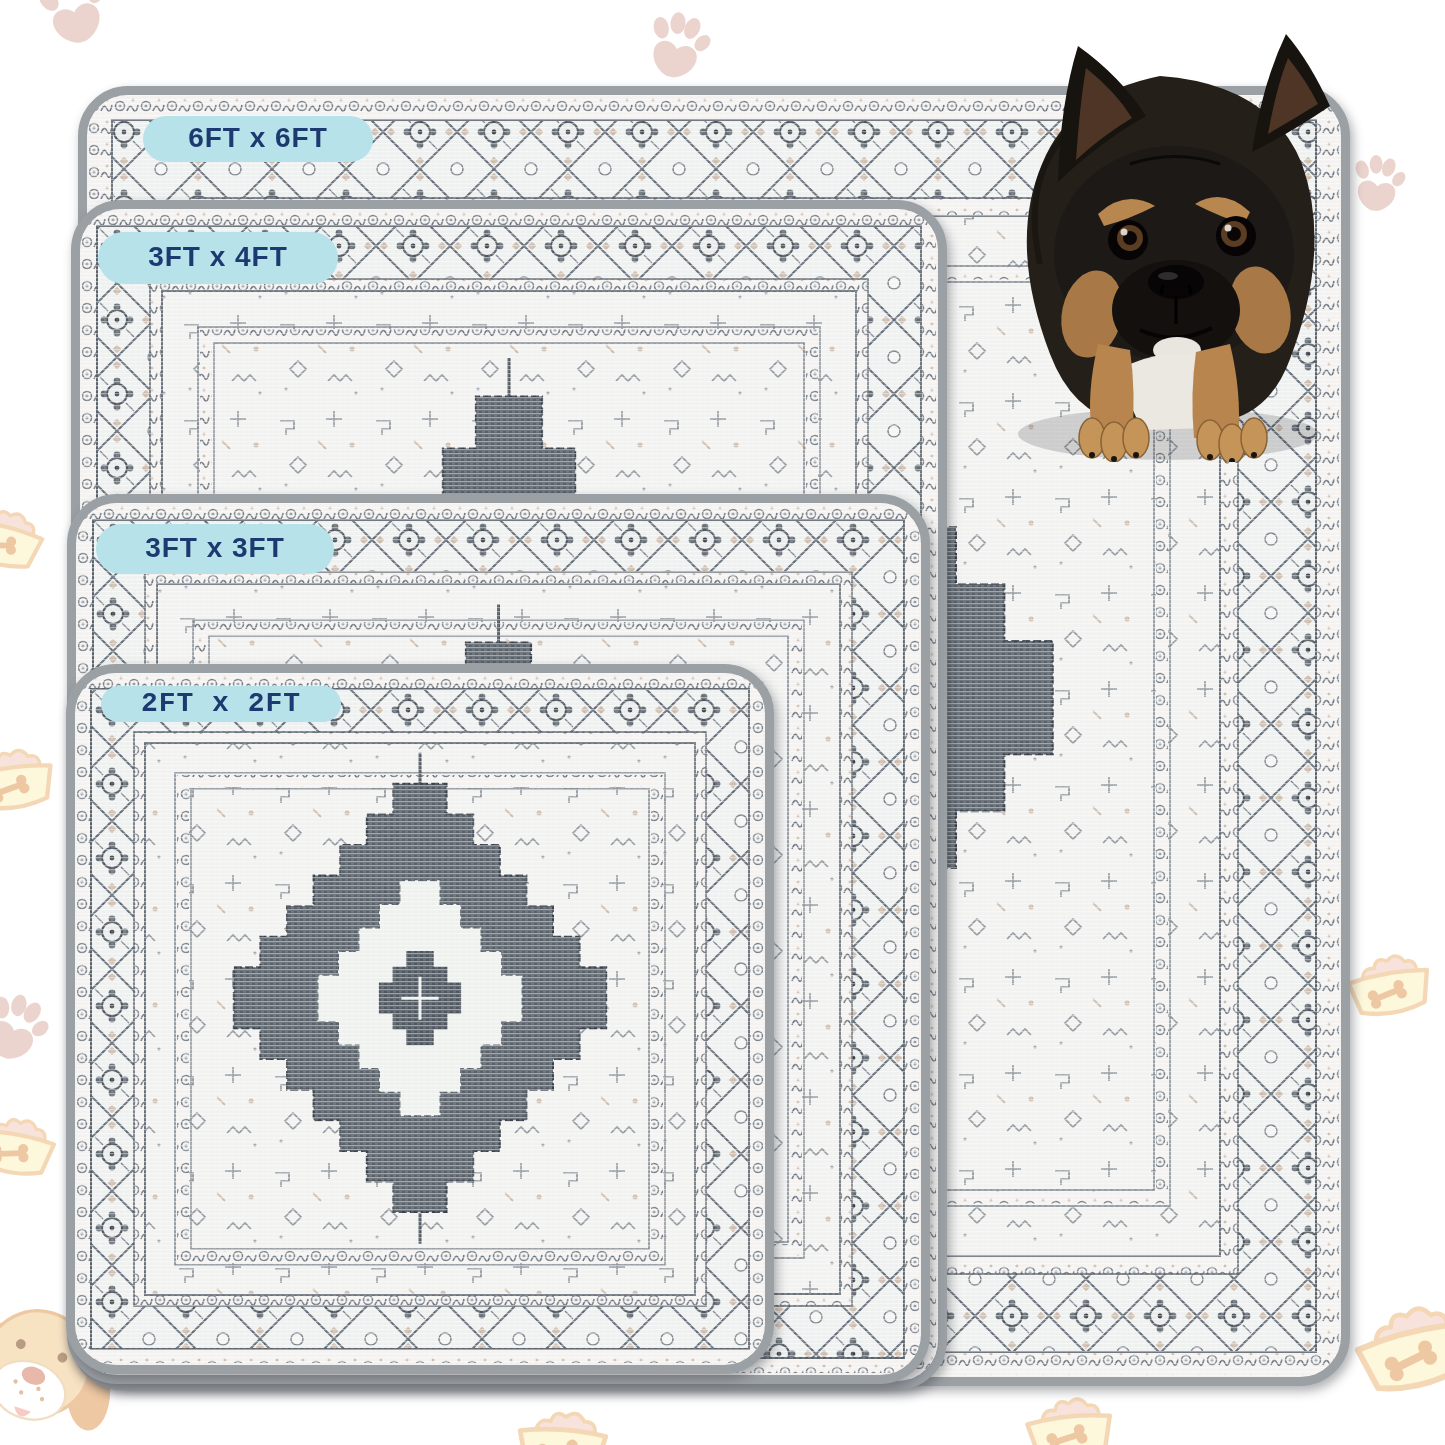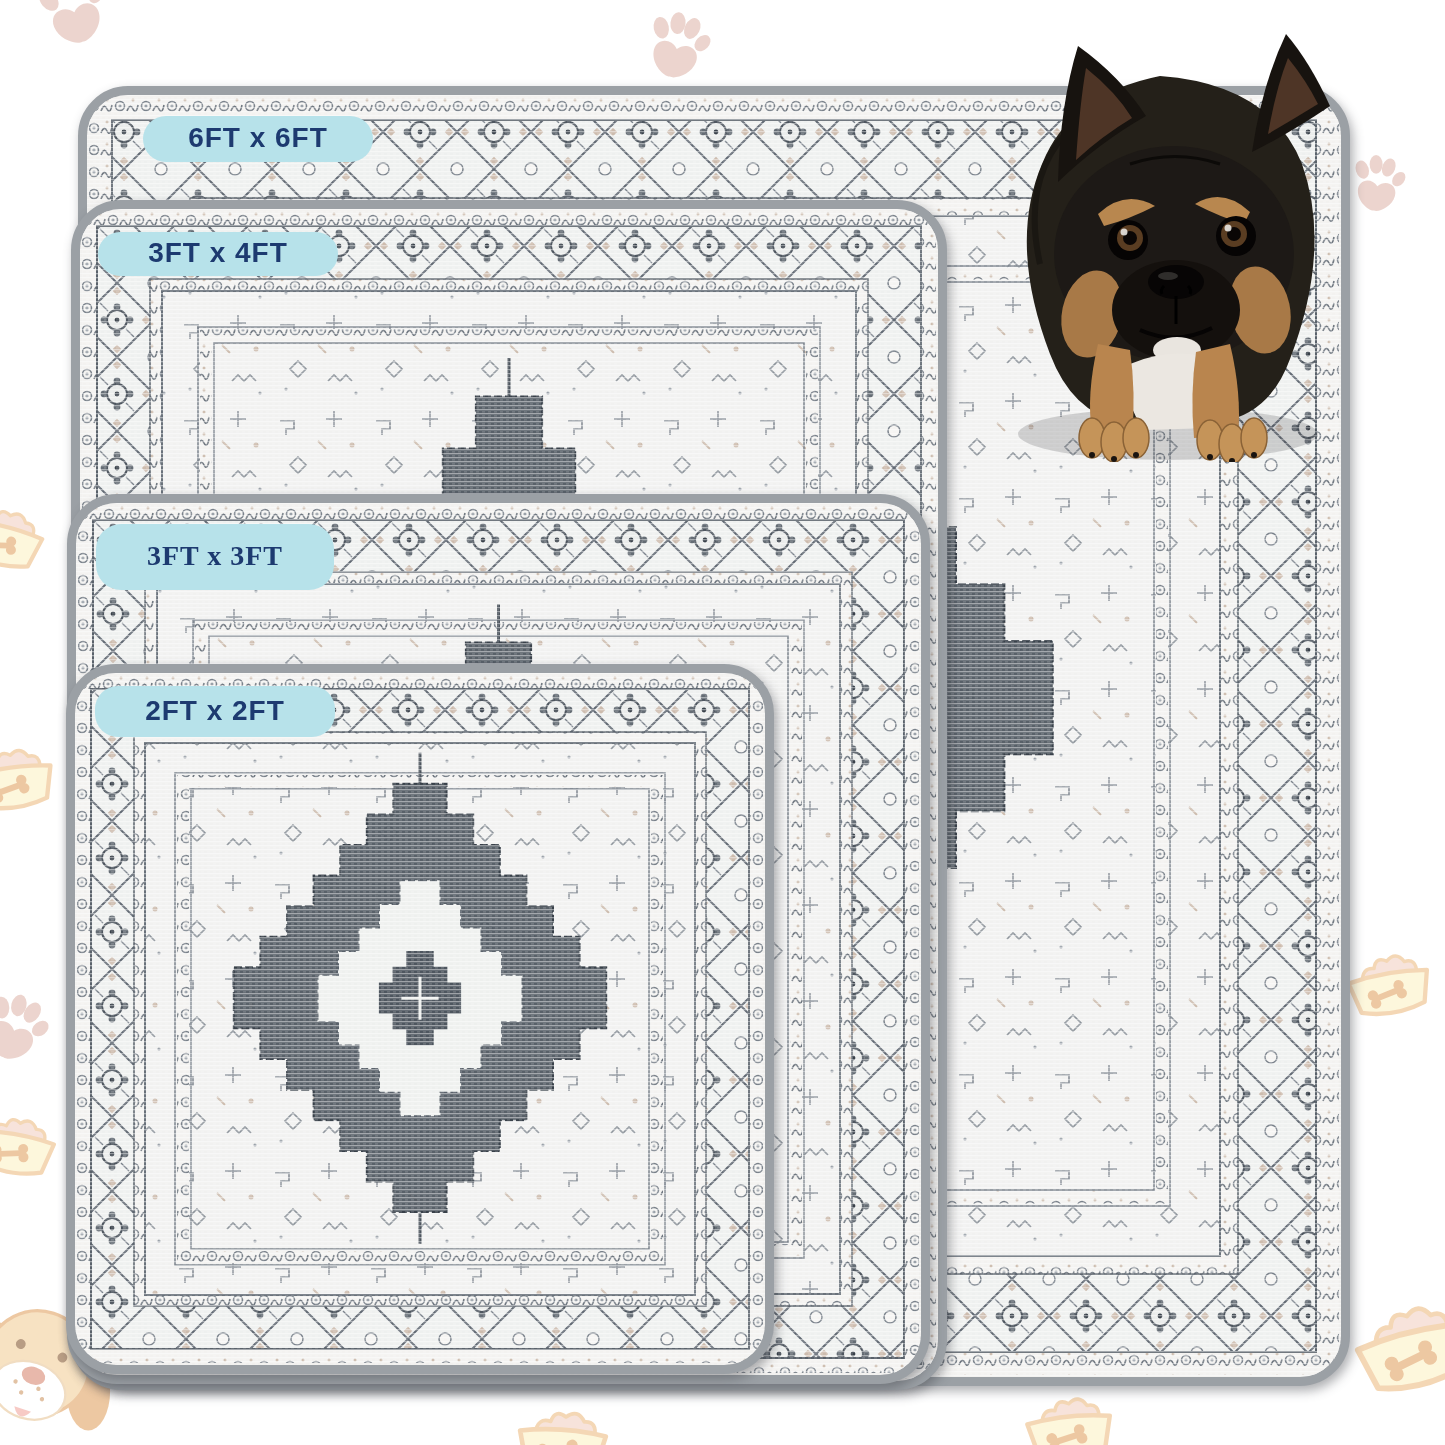--- a/index.html
+++ b/index.html
@@ -18,23 +18,23 @@
   .rug-3x4{left:71px;top:200px;width:876px;height:1190px;z-index:2;}
   .rug-3x3{left:67px;top:494px;width:863px;height:890px;z-index:3;}
   .rug-2x2{left:66px;top:664px;width:708px;height:710px;z-index:4;}
 
   
   .badge{position:absolute;z-index:10;background:var(--badge-bg,#b7e2ea);
          display:flex;align-items:center;justify-content:center;
          color:var(--badge-text,#1d3a70);font-weight:bold;font-size:28px;letter-spacing:1px;}
   .badge span{transform:translateY(-1px);}
   .badge-0{left:143px;top:116px;width:230px;height:46px;border-radius:23px;}
-  .badge-1{left:98px;top:232px;width:240px;height:44px;border-radius:26px;}
-  .badge-2{left:96px;top:524px;width:238px;height:66px;border-radius:25px;font-family:Liberation Serif, serif;}
-  .badge-3{left:95px;top:686px;width:240px;height:51px;border-radius:23px;}
+  .badge-1{left:98px;top:232px;width:240px;height:52px;border-radius:26px;}
+  .badge-2{left:96px;top:524px;width:238px;height:50px;border-radius:25px;}
+  .badge-3{left:101px;top:686px;width:240px;height:36px;border-radius:23px;font-family:Liberation Mono, monospace;}
 
   
   .dog{position:absolute;left:980px;top:14px;width:372px;height:448px;z-index:6;pointer-events:none;}
   .dog svg{display:block;width:100%;height:100%;}
 
   .defs-holder{position:absolute;width:0;height:0;overflow:hidden;}
 </style>
 </head>
 <body>
 

